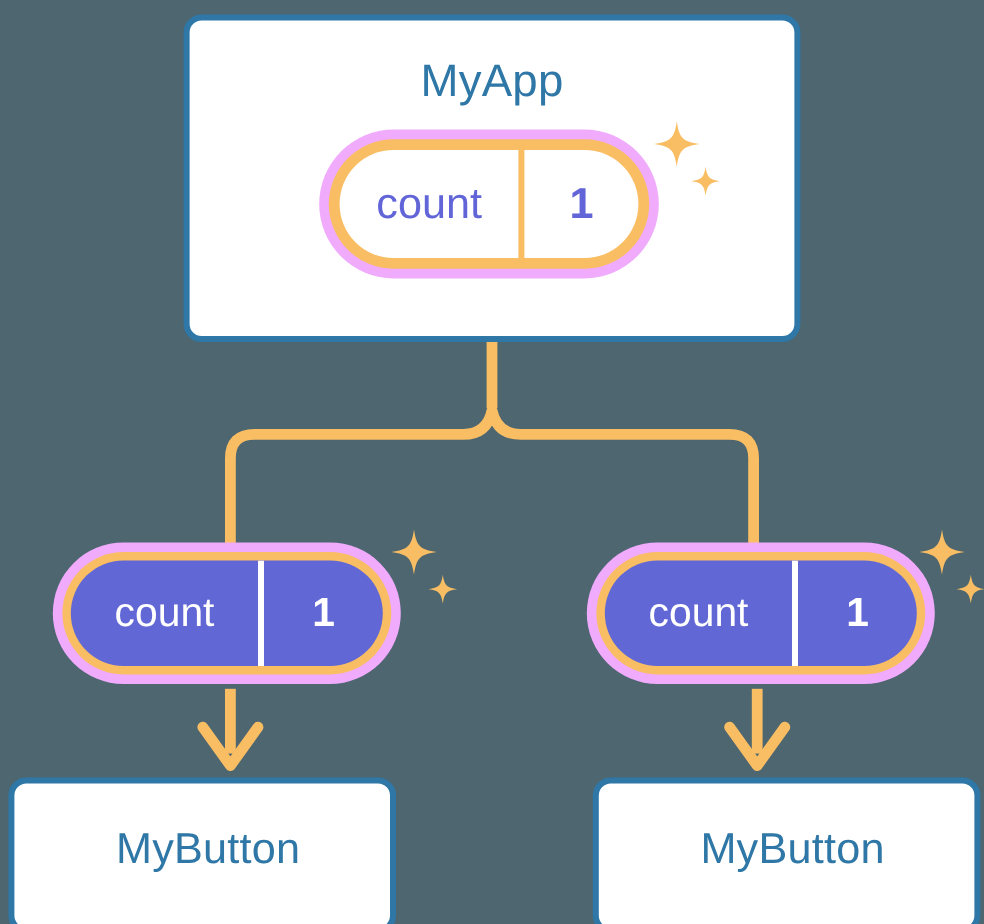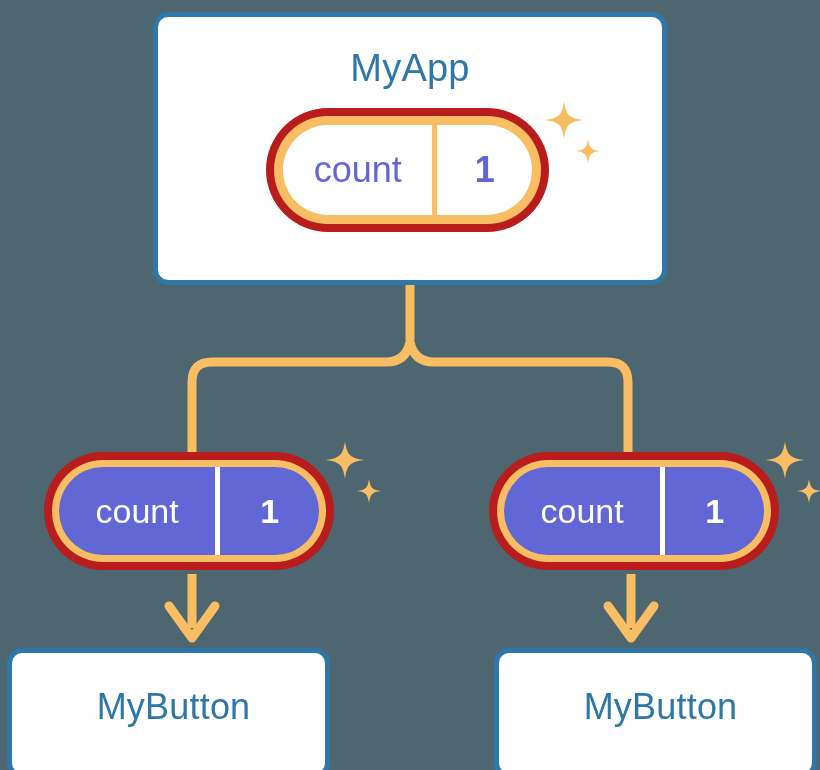--- a/index.html
+++ b/index.html
@@ -70,21 +70,21 @@
     font-size: 36px;
     margin-top: 33px;
     margin-left: 10px;
   }
 
   
   .pill {
     position: absolute;
     box-sizing: border-box;
     border-radius: 999px;
-    background: #b91c1c;              
+    background: #f0abfc;              
     padding: 8px;
     display: block;
     text-align: right;
   }
   .pill-ring {
     box-sizing: border-box;
     border-radius: 999px;
     background: #f9bd63;              
     padding: 9px;
     height: 100%;

